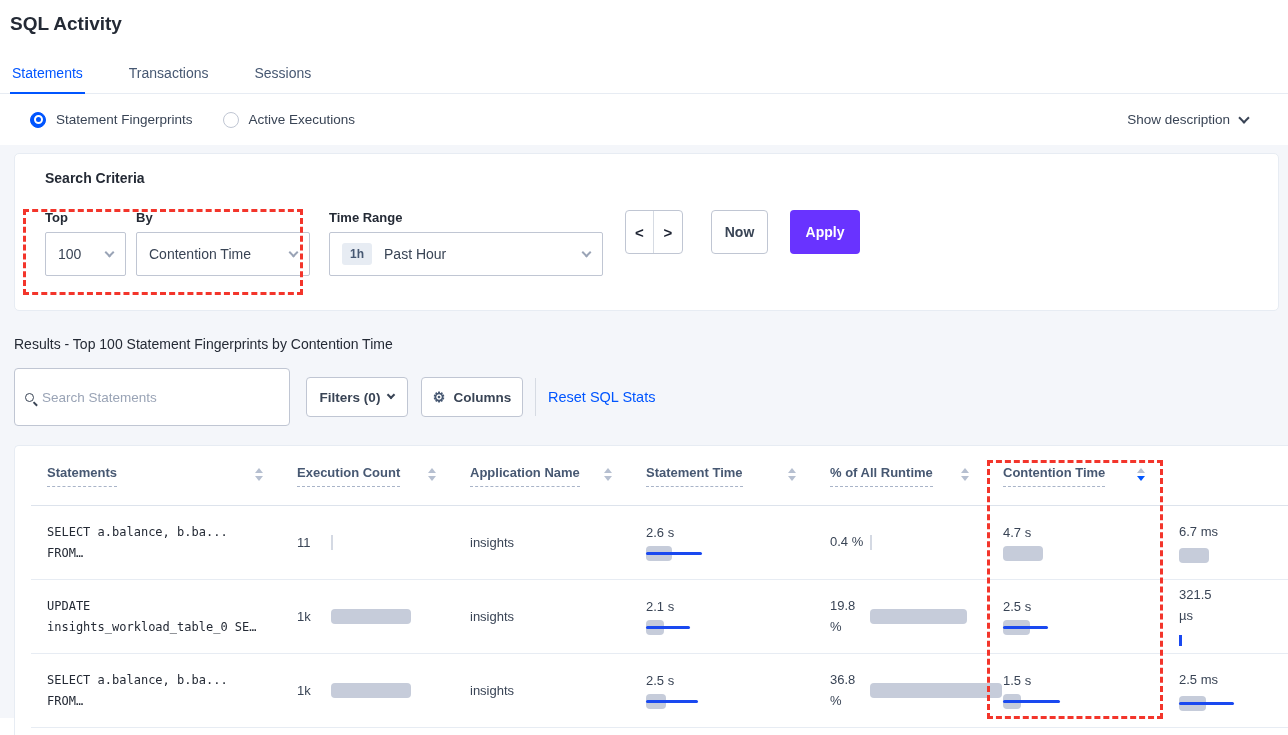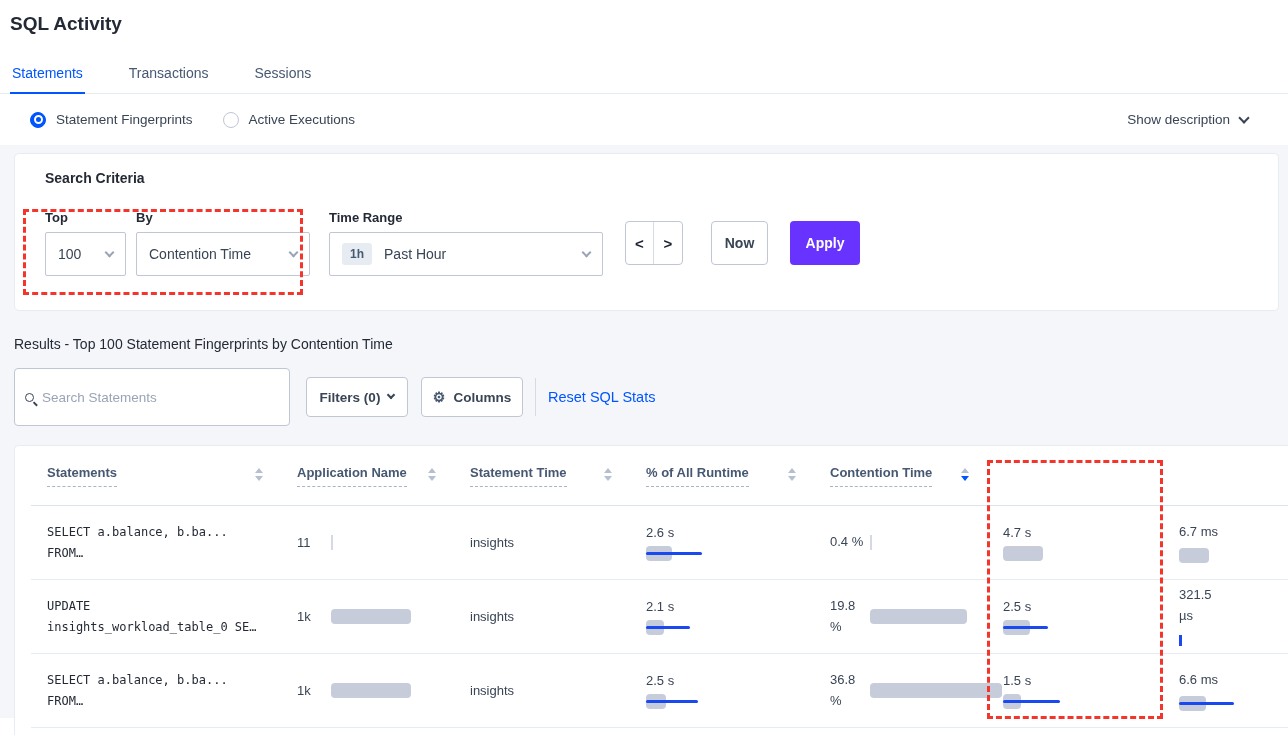--- a/index.html
+++ b/index.html
@@ -24,21 +24,21 @@
   .radio-label { font-size:13.5px; color:#394455; }
   .show-desc { margin-left:auto; display:flex; align-items:center; gap:10px; font-size:13.5px; color:#394455; cursor:pointer; }
   .chev { width:8px; height:8px; border-right:2px solid #394455; border-bottom:2px solid #394455;
     transform:rotate(45deg); margin-top:-4px; }
   .chev.light { border-color:#9aa4b6; width:7px; height:7px; }
   
   .gray { background:var(--graybg); height:573px; padding-top:8px; }
   .card { background:#fff; border:1px solid var(--divider); border-radius:5px; margin:0 9px 0 14px; position:relative; }
   .search-card { height:158px; padding:16px 0 0 30px; }
   .card-title { font-size:14px; font-weight:bold; color:var(--dark); }
-  .criteria-row { display:flex; align-items:center; margin-top:24px; }
+  .criteria-row { display:flex; align-items:flex-start; margin-top:24px; }
   .field { display:flex; flex-direction:column; gap:7px; }
   .field-label { font-size:13px; font-weight:bold; color:var(--dark); }
   .select { height:44px; border:1px solid #c0c6d3; border-radius:2px; background:#fff; display:flex;
     align-items:center; padding:0 12px; font-size:14px; color:#394455; cursor:pointer; }
   .select .chev { margin-left:auto; }
   .badge-1h { background:#e7ecf3; color:#475872; font-weight:bold; font-size:12px; border-radius:3px;
     padding:4px 8px; margin-right:12px; }
   .nav-group { display:flex; border:1px solid #c0c6d3; border-radius:4px; background:#fff; height:44px; overflow:hidden; }
   .nav-btn { width:28px; display:flex; align-items:center; justify-content:center; font-weight:bold;
     font-size:15px; color:#1b2130; cursor:pointer; }
@@ -183,20 +183,27 @@
   <div class="table-card">
     <div class="trow thead" id="thead">
         <div class="th">
           <div class="th-label">Statements</div>
           <div class="sort">
             <div class="tri-up"></div>
             <div class="tri-down"></div>
           </div>
         </div>
         <div class="th">
+          <div class="th-label">Execution Count</div>
+          <div class="sort">
+            <div class="tri-up"></div>
+            <div class="tri-down"></div>
+          </div>
+        </div>
+        <div class="th">
           <div class="th-label">Application Name</div>
           <div class="sort">
             <div class="tri-up"></div>
             <div class="tri-down"></div>
           </div>
         </div>
         <div class="th">
           <div class="th-label">Statement Time</div>
           <div class="sort">
             <div class="tri-up"></div>
@@ -328,21 +335,21 @@
             </div>
           </div>
           <div class="cell stacked">
             <div>1.5 s</div>
             <div class="barbox">
               <div class="bar-gray" style="width: 18px;"></div>
               <div class="bar-blue" style="width: 57px;"></div>
             </div>
           </div>
           <div class="cell stacked">
-            <div class="val-wrap">6.6 ms</div>
+            <div class="val-wrap">2.5 ms</div>
             <div class="barbox">
               <div class="bar-gray" style="width: 27px;"></div>
               <div class="bar-blue" style="width: 55px;"></div>
             </div>
           </div>
         </div>
       </div>
     <div class="red-box table-col"></div>
   </div>
 </div>

